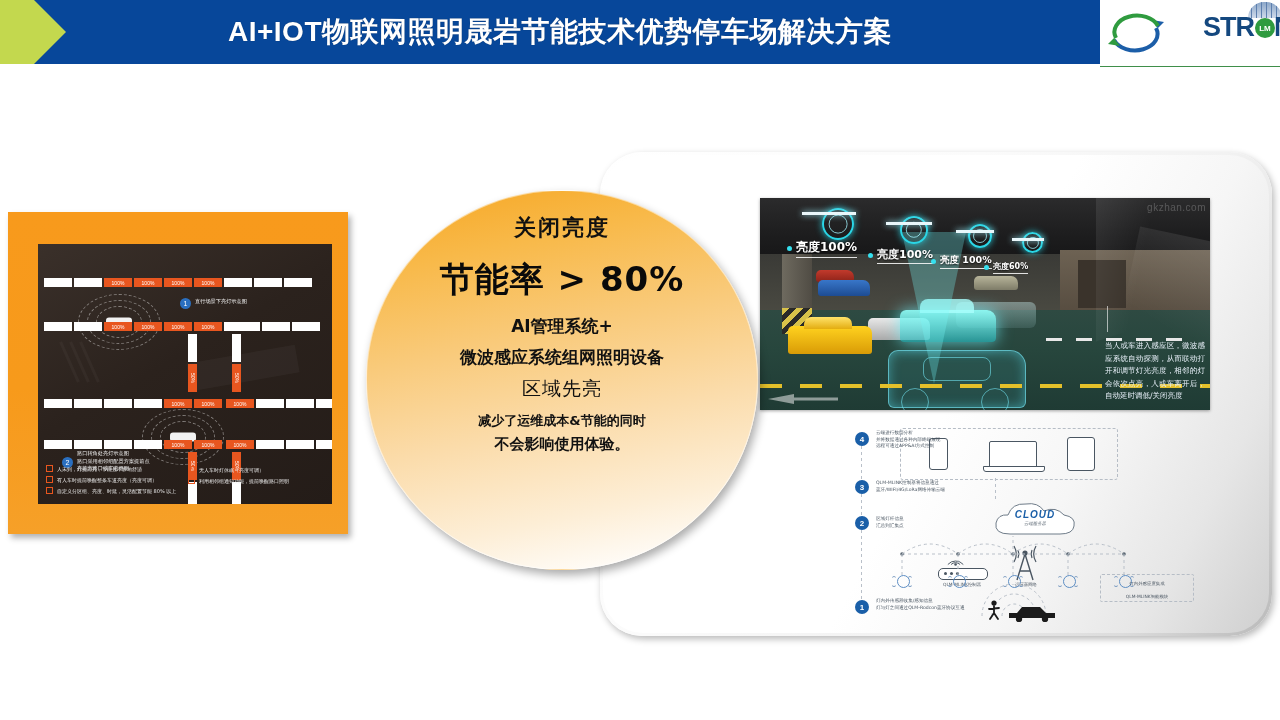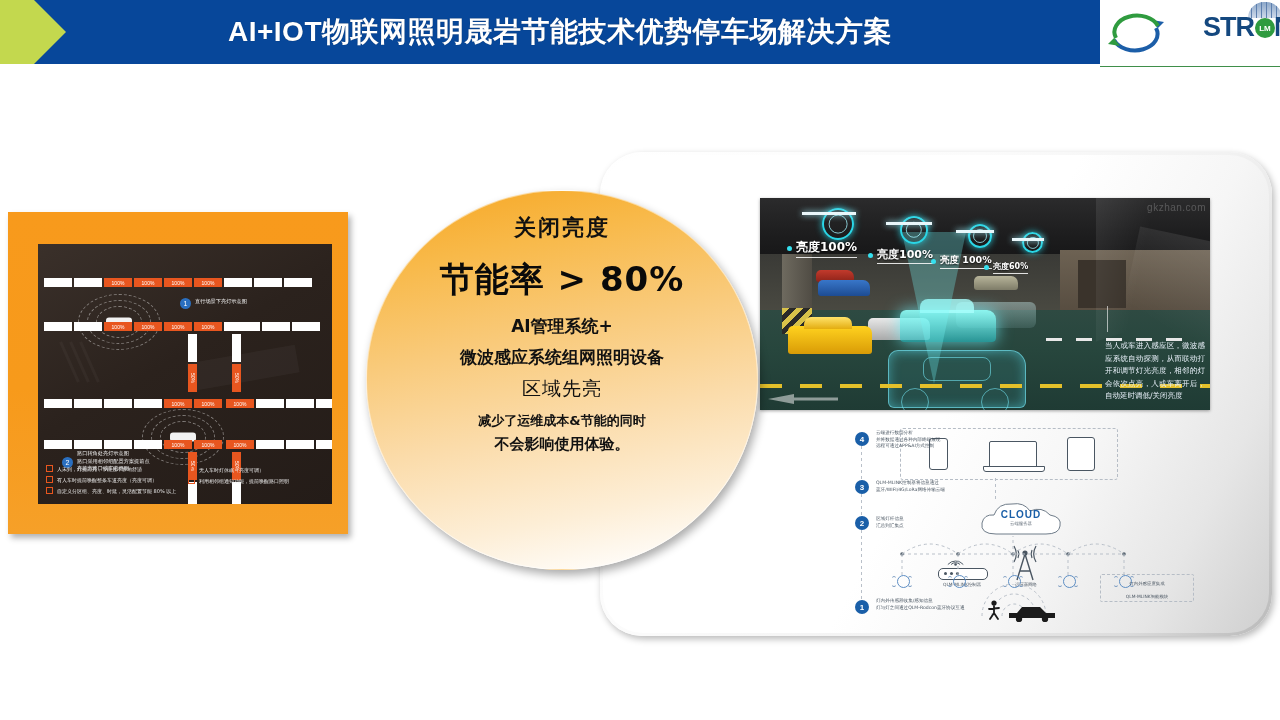--- a/index.html
+++ b/index.html
@@ -171,21 +171,21 @@
   .nd-txt{position:absolute;font-size:4.6px;line-height:6.6px;color:#4a5662;
     font-family:"DejaVu Sans",sans-serif;white-space:nowrap;}
   .nd-devbox{position:absolute;left:72px;top:4px;width:216px;height:50px;
     border:1px dashed #b6bdc6;border-radius:3px;}
   .dev{position:absolute;border:1.4px solid #4a5662;border-radius:3px;background:#fff;}
   .dev-phone{left:28px;top:9px;width:17px;height:30px;border-radius:3px;}
   .dev-lap{left:88px;top:12px;width:46px;height:24px;border-radius:2px 2px 0 0;}
   .dev-lap:after{content:"";position:absolute;left:-7px;top:24px;width:60px;height:4px;
     background:#fff;border:1.4px solid #4a5662;border-radius:0 0 3px 3px;}
   .dev-tab{left:166px;top:8px;width:26px;height:32px;border-radius:3px;}
-  .cloud{position:absolute;left:150px;top:76px;width:86px;height:38px;}
+  .cloud{position:absolute;left:164px;top:76px;width:86px;height:38px;font-style:italic;}
   .cloud svg{position:absolute;inset:0;}
   .cloud-t{position:absolute;left:0;top:9px;width:86px;text-align:center;
     font-size:10px;font-weight:bold;color:#1a5fa8;letter-spacing:1px;
     font-family:"Liberation Sans",sans-serif;}
   .cloud-s{position:absolute;left:0;top:21px;width:86px;text-align:center;
     font-size:4.4px;color:#5a6672;font-family:"DejaVu Sans",sans-serif;}
   .router{position:absolute;left:106px;top:126px;width:56px;height:30px;}
   .router-b{position:absolute;left:4px;top:18px;width:48px;height:10px;border-radius:5px;
     border:1.4px solid #4a5662;background:#fff;}
   .router-b i{position:absolute;left:5px;top:3px;width:3px;height:3px;border-radius:50%;

